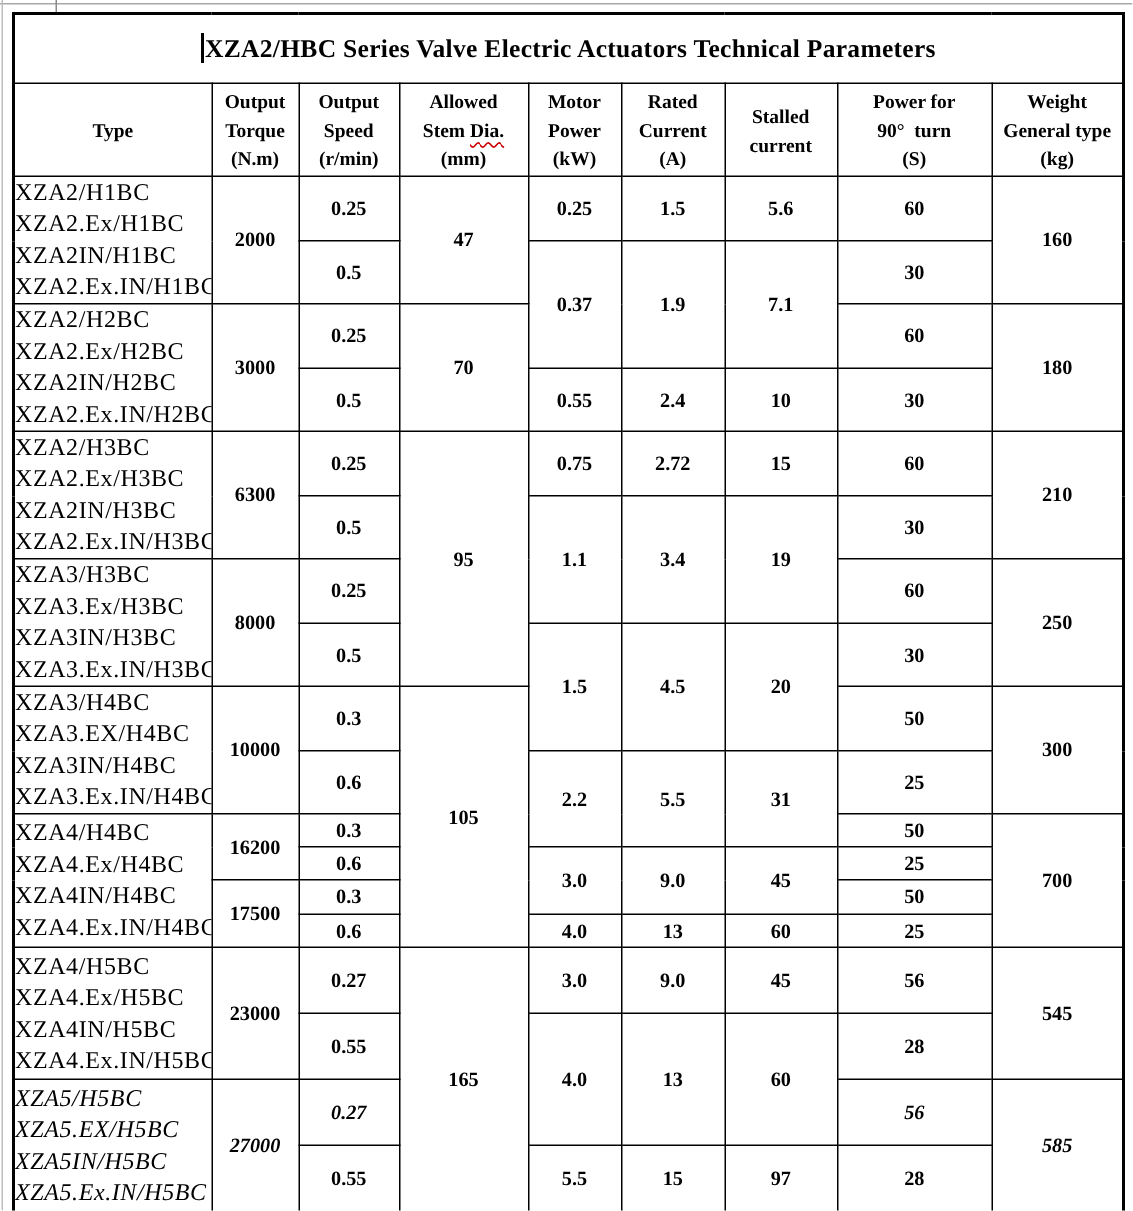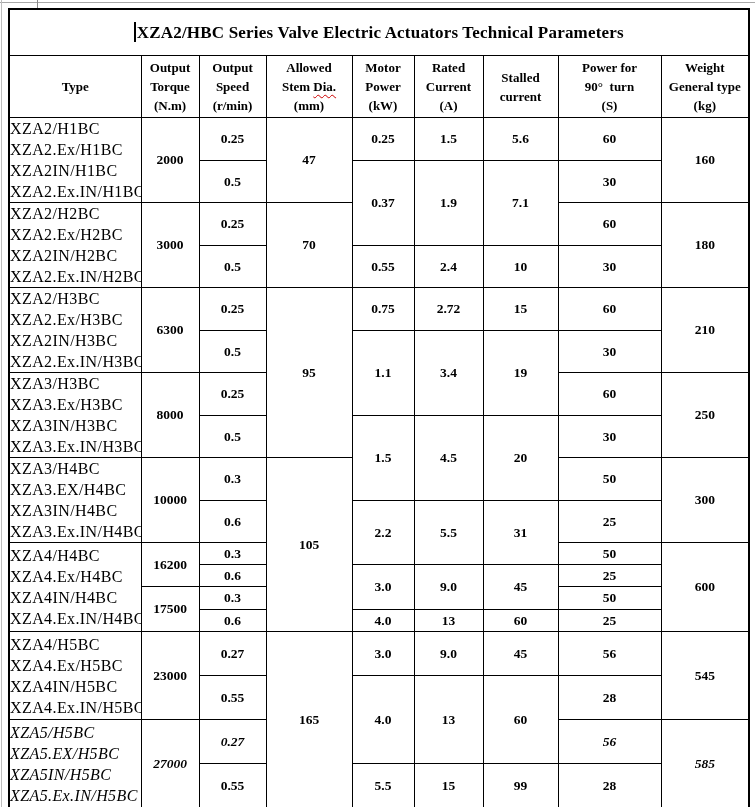--- a/index.html
+++ b/index.html
@@ -212,21 +212,21 @@
       <tr style="height: 22px;">
         <td rowspan="4" class="type-cell">
           <div class="type-line">XZA4/H4BC</div>
           <div class="type-line">XZA4.Ex/H4BC</div>
           <div class="type-line">XZA4IN/H4BC</div>
           <div class="type-line">XZA4.Ex.IN/H4BC</div>
         </td>
         <td rowspan="2" class="num-cell">16200</td>
         <td class="num-cell">0.3</td>
         <td class="num-cell">50</td>
-        <td rowspan="4" class="num-cell">600</td>
+        <td rowspan="4" class="num-cell">700</td>
       </tr>
       <tr style="height: 22px;">
         <td class="num-cell">0.6</td>
         <td rowspan="2" class="num-cell">3.0</td>
         <td rowspan="2" class="num-cell">9.0</td>
         <td rowspan="2" class="num-cell">45</td>
         <td class="num-cell">25</td>
       </tr>
       <tr style="height: 23px;">
         <td rowspan="2" class="num-cell">17500</td>
@@ -272,17 +272,17 @@
         </td>
         <td rowspan="2" class="num-cell">27000</td>
         <td class="num-cell">0.27</td>
         <td class="num-cell">56</td>
         <td rowspan="2" class="num-cell">585</td>
       </tr>
       <tr style="height: 45px;">
         <td class="num-cell">0.55</td>
         <td class="num-cell">5.5</td>
         <td class="num-cell">15</td>
-        <td class="num-cell">99</td>
+        <td class="num-cell">97</td>
         <td class="num-cell">28</td>
       </tr>
     </tbody>
 </table>
 
 </body></html>

